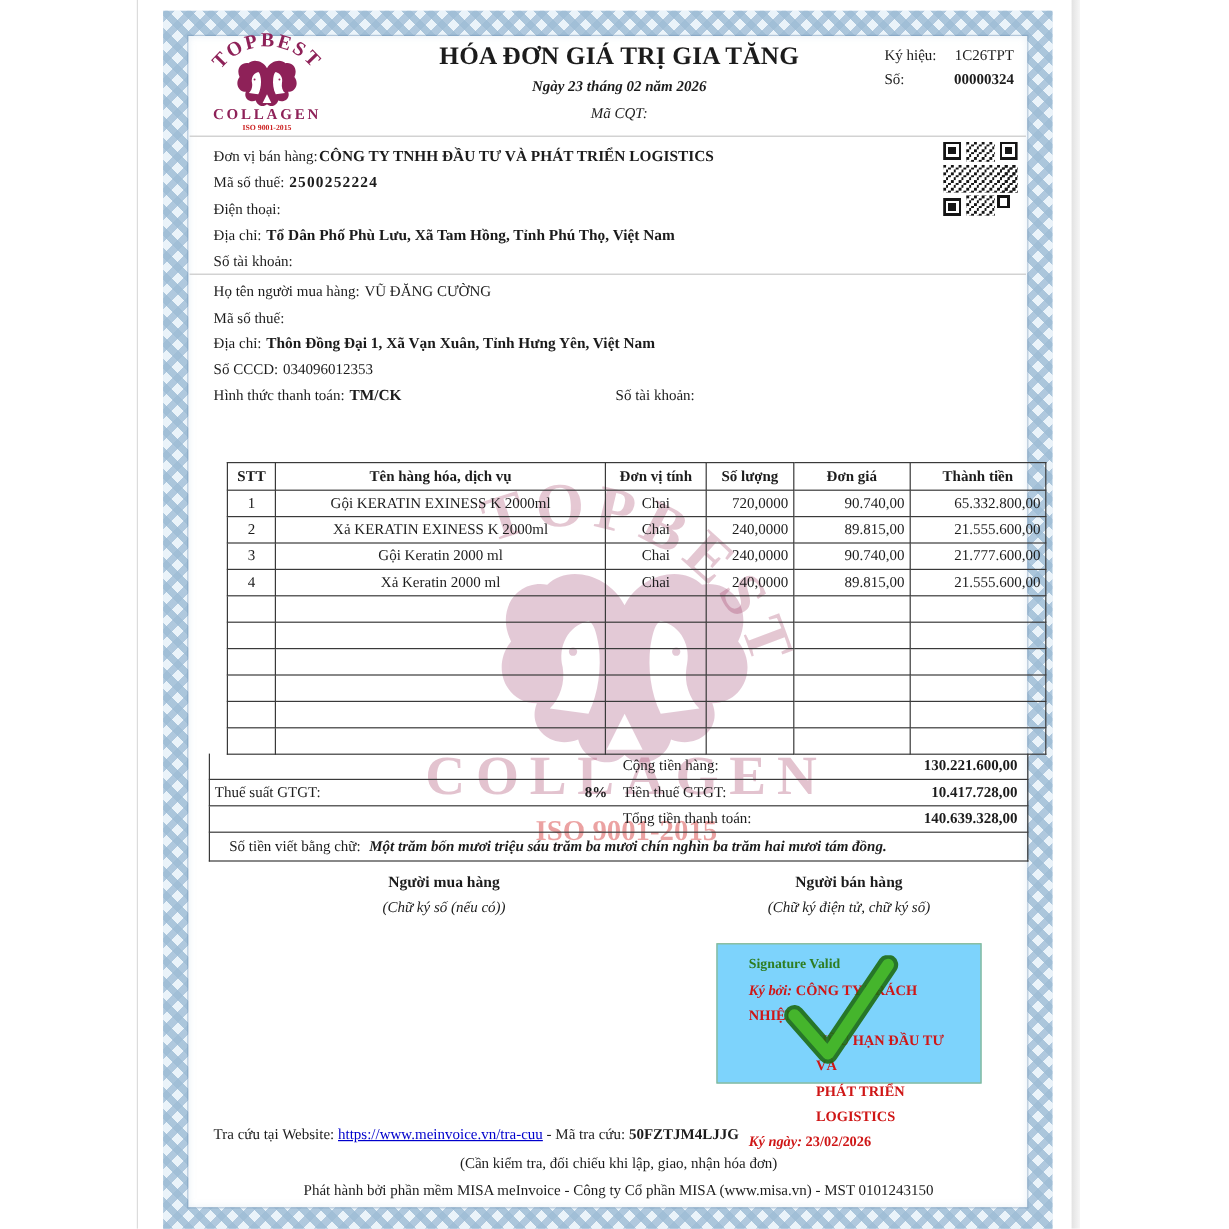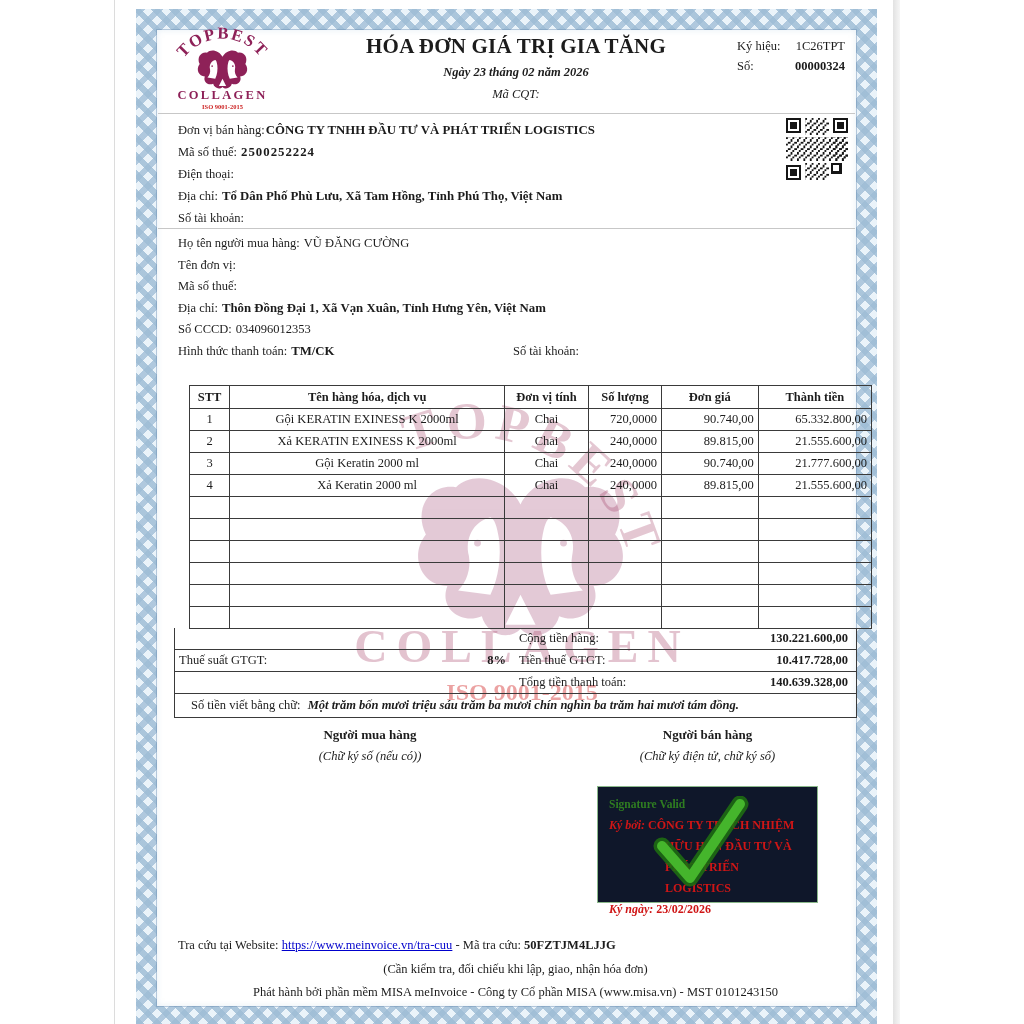--- a/index.html
+++ b/index.html
@@ -47,21 +47,21 @@
   .trow{position:relative;height:22px;line-height:21px;border:1px solid #3a3a3a;border-top:none;background:transparent}
   .trow .lab1{position:absolute;left:4px}
   .trow .rate{position:absolute;left:300px;width:31px;text-align:right;font-weight:bold}
   .trow .lab2{position:absolute;left:344px}
   .trow .amt{position:absolute;right:8px;font-weight:bold}
   .trow.words{height:24px;line-height:23px;padding-left:16px;white-space:nowrap}
   .trow.words .w{font-weight:bold;font-style:italic}
   
   .sigtitle{font-size:13px;font-weight:bold;text-align:center}
   .sigsub{font-size:12.5px;font-style:italic;text-align:center}
-  .stamp{left:597px;top:786px;width:221px;height:117px;background:#0f172a;border:1px solid #8ab88a;padding:7px 11px;font-size:12px;line-height:21px;z-index:4}
+  .stamp{left:597px;top:786px;width:221px;height:117px;background:#7dd3fc;border:1px solid #8ab88a;padding:7px 26px;font-size:12px;line-height:21px;z-index:4}
   .stamp .sv{color:#2f7d21;font-weight:bold;font-size:11.5px}
   .stamp .red{color:#cf1616;font-weight:bold}
   .stamp .lab{font-style:italic}
   .stamp .ind{padding-left:56px}
   .check{position:absolute;left:648px;top:796px;width:104px;height:96px;z-index:5}
   
   .f1{left:178px;top:938px;font-size:12.5px;white-space:nowrap}
   .f1 a{color:#0000cc;text-decoration:underline}
   .f1 .code{font-weight:bold}
   .f2{left:174px;top:962px;width:683px;text-align:center;font-size:12.5px}
@@ -147,21 +147,20 @@
       <rect x="9" y="21" width="11" height="8" fill="url(#qrp)"></rect>
       <rect x="22" y="9" width="7" height="11" fill="url(#qrp)"></rect>
       <path fill="#151515" fill-rule="evenodd" d="M21 21h5v5h-5zM22 22v3h3v-3z"></path>
     </svg>
   </div>
 
   <div class="hr" style="left:158px;top:228px;width:697px"></div>
 
   <div class="abs buyer">
     <div class="line"><span>Họ tên người mua hàng:</span><span class="val">VŨ ĐĂNG CƯỜNG</span></div>
-    <div class="line"><span>Tên đơn vị:</span></div>
     <div class="line"><span>Mã số thuế:</span></div>
     <div class="line"><span>Địa chỉ:</span><span class="v val">Thôn Đồng Đại 1, Xã Vạn Xuân, Tỉnh Hưng Yên, Việt Nam</span></div>
     <div class="line"><span>Số CCCD:</span><span class="val">034096012353</span></div>
     <div class="line">
       <span>Hình thức thanh toán:</span><span class="v val">TM/CK</span>
       <span class="acc2">Số tài khoản:</span>
     </div>
   </div>
 
   <svg class="wm" viewBox="0 0 395 325">

